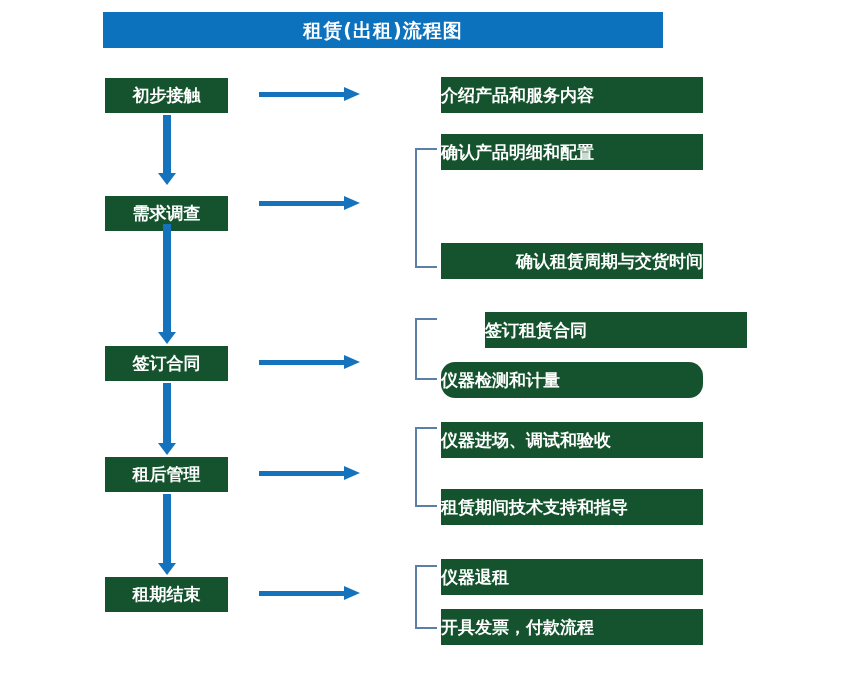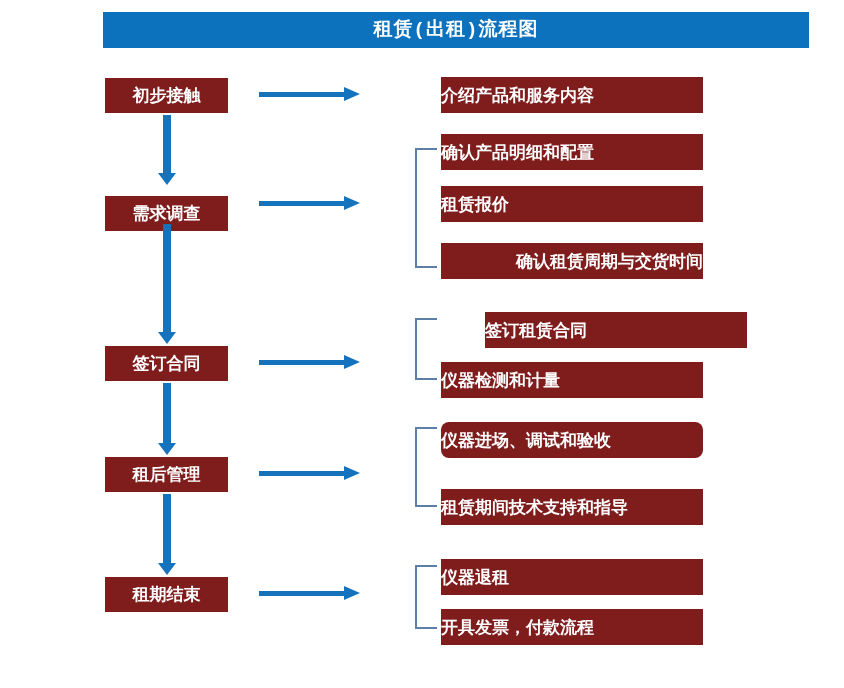--- a/index.html
+++ b/index.html
@@ -16,40 +16,39 @@
     height: 688px;
     background: #ffffff;
     overflow: hidden;
   }
 
   
   .title-bar {
     position: absolute;
     left: 103px;
     top: 12px;
-    width: 706px;
+    width: 560px;
     height: 36px;
     background: #0c72bd;
     display: flex;
     align-items: center;
     justify-content: center;
-    font-family: Liberation Mono, monospace;
   }
   .title-bar .title-text {
     color: #ffffff;
     font-size: 19px;
     font-weight: bold;
     letter-spacing: 1px;
     line-height: 1;
   }
 
   
   .box {
     position: absolute;
-    background: #7f1d1d;
+    background: #14532d;
     display: flex;
     align-items: center;
     color: #ffffff;
     font-weight: bold;
     line-height: 1;
   }
   .stage-box {
     left: 105px;
     width: 123px;
     height: 35px;
@@ -191,33 +190,30 @@
   <div class="bracket" style="top:318px; height:62px;"></div>
   <div class="bracket" style="top:427px; height:80px;"></div>
   <div class="bracket" style="top:565px; height:64px;"></div>
 
   <div class="box detail-box" style="top:77px;">
     <span>介绍产品和服务内容</span>
   </div>
   <div class="box detail-box" style="top:134px;">
     <span>确认产品明细和配置</span>
   </div>
-  <div class="box detail-box" style="top:186px;">
-    <span>租赁报价</span>
-  </div>
   <div class="box detail-box" style="top:243px;justify-content:flex-end;">
     <span>确认租赁周期与交货时间</span>
   </div>
   <div class="box detail-box" style="top:312px;margin-left:44px;">
     <span>签订租赁合同</span>
   </div>
-  <div class="box detail-box" style="top:362px;">
+  <div class="box detail-box" style="top:362px;border-radius:14px;">
     <span>仪器检测和计量</span>
   </div>
-  <div class="box detail-box" style="top:422px;border-radius:8px;">
+  <div class="box detail-box" style="top:422px;">
     <span>仪器进场、调试和验收</span>
   </div>
   <div class="box detail-box" style="top:489px;">
     <span>租赁期间技术支持和指导</span>
   </div>
   <div class="box detail-box" style="top:559px;">
     <span>仪器退租</span>
   </div>
   <div class="box detail-box" style="top:609px;">
     <span>开具发票，付款流程</span>

